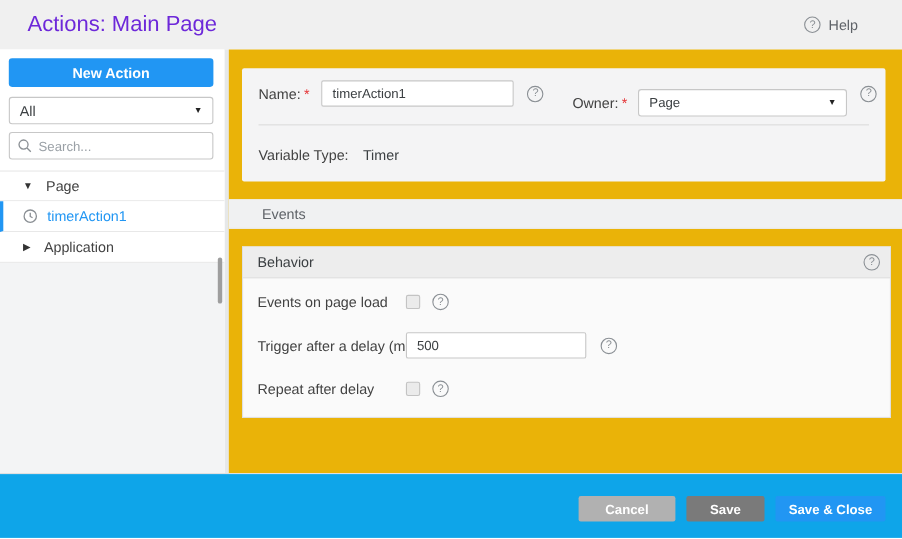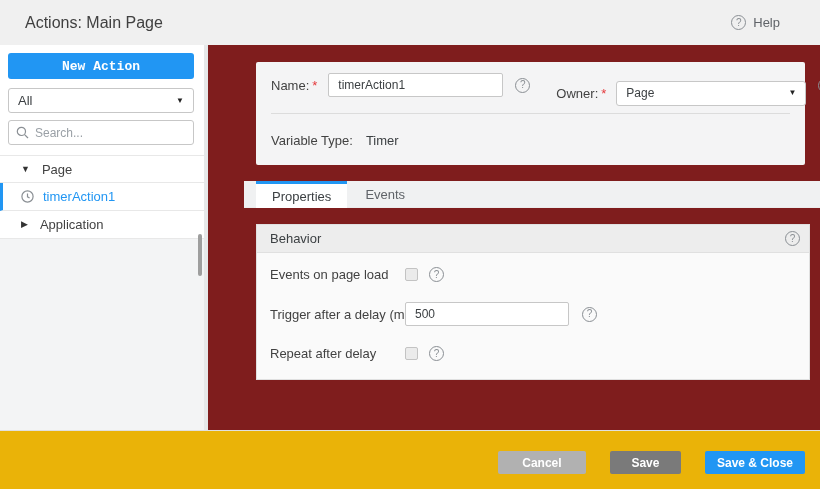--- a/index.html
+++ b/index.html
@@ -14,21 +14,21 @@
 
   
   .titlebar {
     height: 45px;
     background: #f0f0f0;
     display: flex;
     align-items: center;
     justify-content: space-between;
     padding: 0 40px 0 25px;
   }
-  .titlebar .title { font-size: 16px; color: #404040; }
+  .titlebar .title { font-size: 20px; color: #6d28d9; }
   .help-block { display: flex; align-items: center; gap: 7px; cursor: pointer; }
   .help-block .help-text { font-size: 13px; color: #5f6368; text-align: center; }
 
   .qicon {
     display: inline-flex;
     align-items: center;
     justify-content: center;
     width: 15px; height: 15px;
     border: 1px solid #8a8f94;
     border-radius: 50%;
@@ -56,21 +56,21 @@
   .btn-new-action {
     margin: 8px 10px 0 8px;
     height: 26px;
     background: #2196f3;
     color: #fff;
     font-weight: bold;
     font-size: 13px;
     border: none;
     border-radius: 3px;
     cursor: pointer;
-    font-family: Liberation Mono, monospace;
+    font-family: Liberation Sans, sans-serif;
   }
   .fake-select {
     display: flex;
     align-items: center;
     justify-content: space-between;
     background: #fff;
     border: 1px solid #c7c7c7;
     border-radius: 3px;
     height: 25px;
     padding: 0 9px;
@@ -134,21 +134,21 @@
     position: absolute;
     top: 189px; right: 2px;
     width: 4px; height: 42px;
     background: #9e9e9e;
     border-radius: 2px;
   }
 
   .v-divider { width: 4px; background: #e6e8e9; }
 
   
-  .main { flex: 1; background: #7f1d1d; overflow: hidden; padding-left: 36px; }
+  .main { flex: 1; background: #eab308; overflow: hidden; }
 
   .form-panel {
     margin: 17px 15px 0 12px;
     background: #f4f4f5;
     border-radius: 2px;
     padding: 10px 15px 16px 15px;
   }
   .form-row { display: flex; align-items: center; height: 26px; }
   .lbl { color: #424242; white-space: nowrap; }
   .req { color: #e5383b; margin-left: 3px; }
@@ -234,23 +234,23 @@
     flex: 0 0 auto;
   }
   .delay-input { width: 164px; margin-right: 13px; }
 
   
   .footer {
     height: 58px;
     display: flex;
     justify-content: flex-end;
     align-items: flex-start;
-    gap: 24px;
+    gap: 10px;
     padding: 20px 15px 0 0;
-    background: #eab308;
+    background: #0ea5e9;
   }
   .btn {
     height: 23px;
     border: none;
     border-radius: 2px;
     color: #fff;
     font-size: 12px;
     font-weight: 600;
     font-family: inherit;
     cursor: pointer;
@@ -344,21 +344,20 @@
 
       <hr class="panel-hr">
 
       <div class="vt-row">
         <span class="lbl">Variable Type:</span>
         <span class="vt-value">Timer</span>
       </div>
     </div>
 
     <div class="tabstrip">
-      <div class="tab active">Properties</div>
       <div class="tab">Events</div>
     </div>
 
     <div class="section">
       <div class="section-header">
         <span class="section-title">Behavior</span>
         <span class="qicon">?</span>
       </div>
       <div class="section-body">
 

